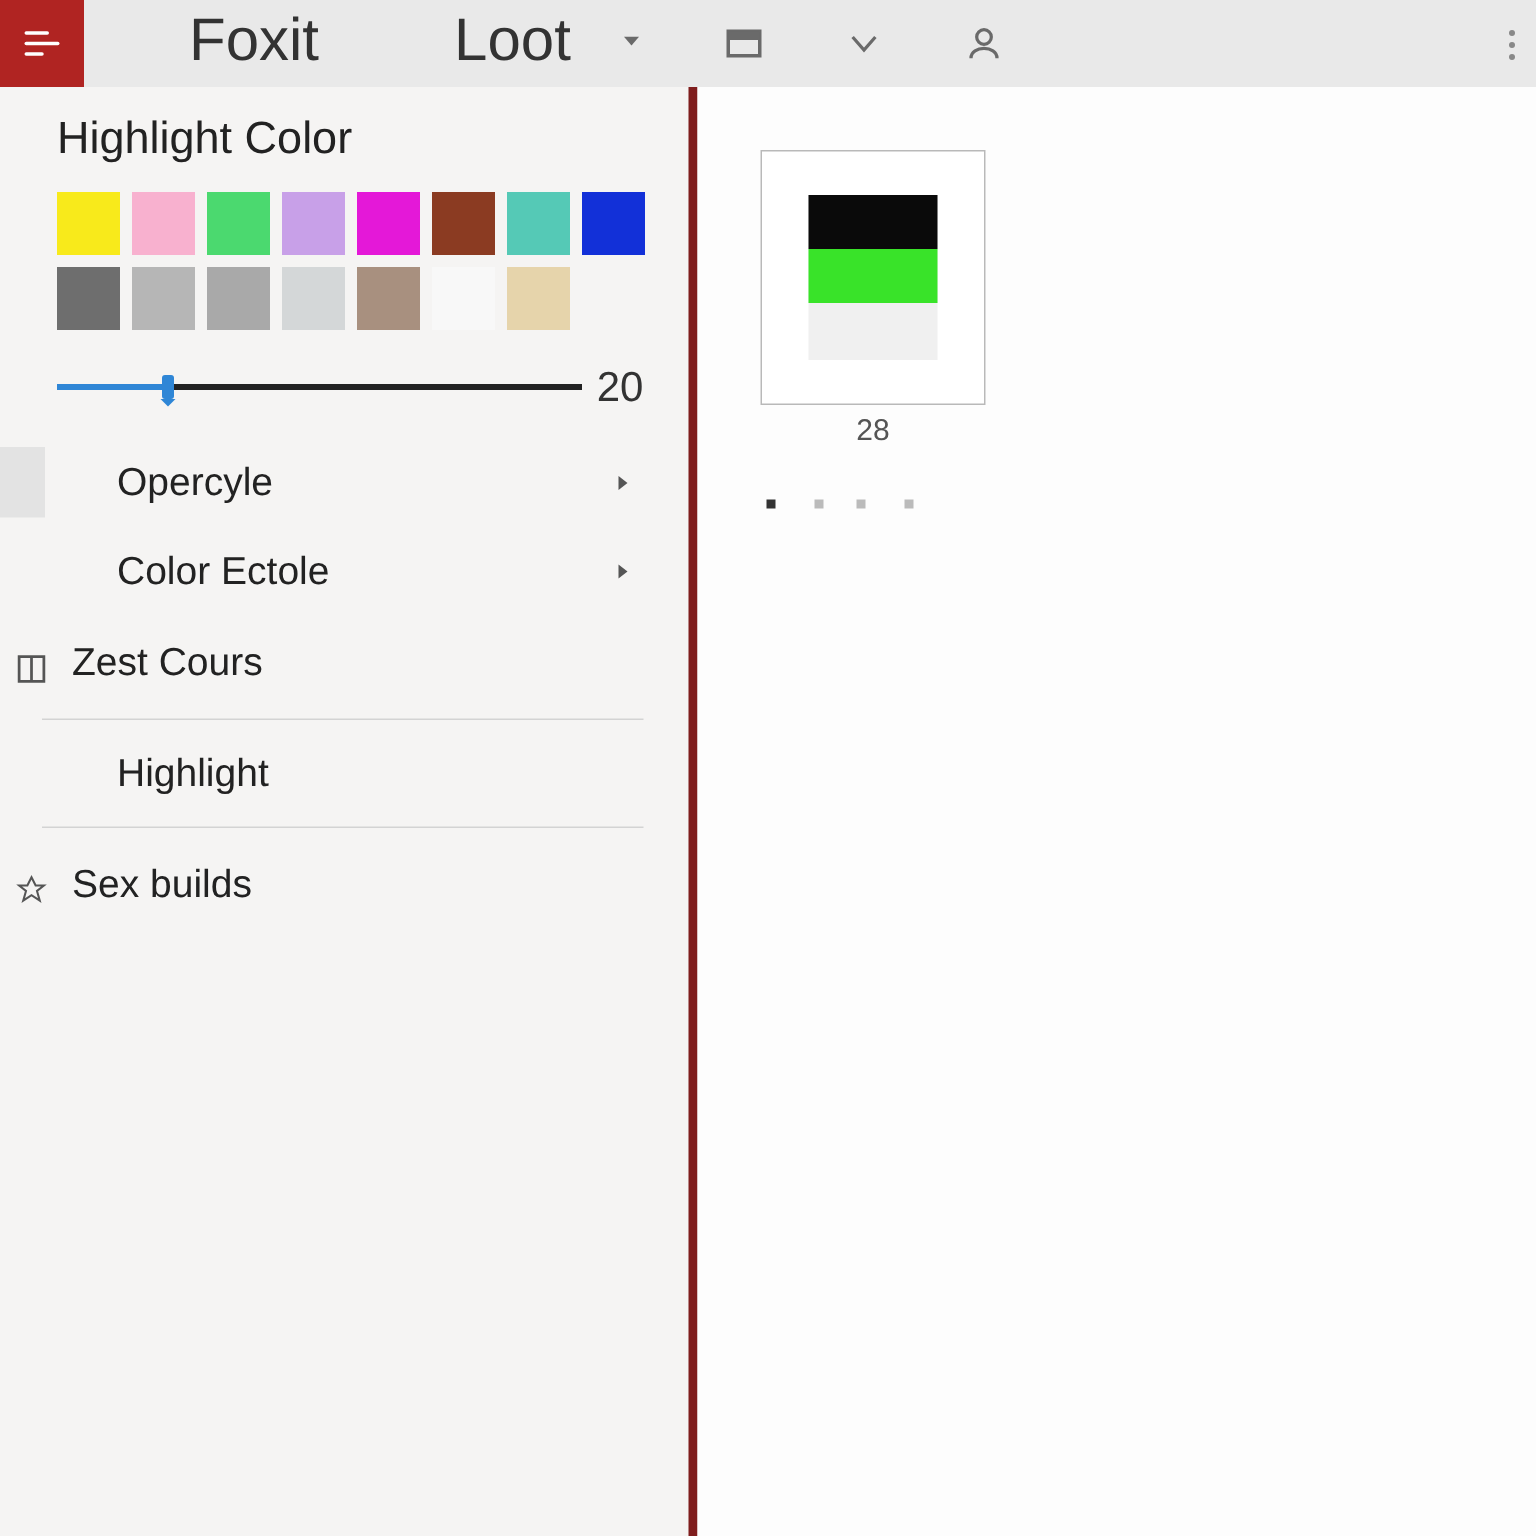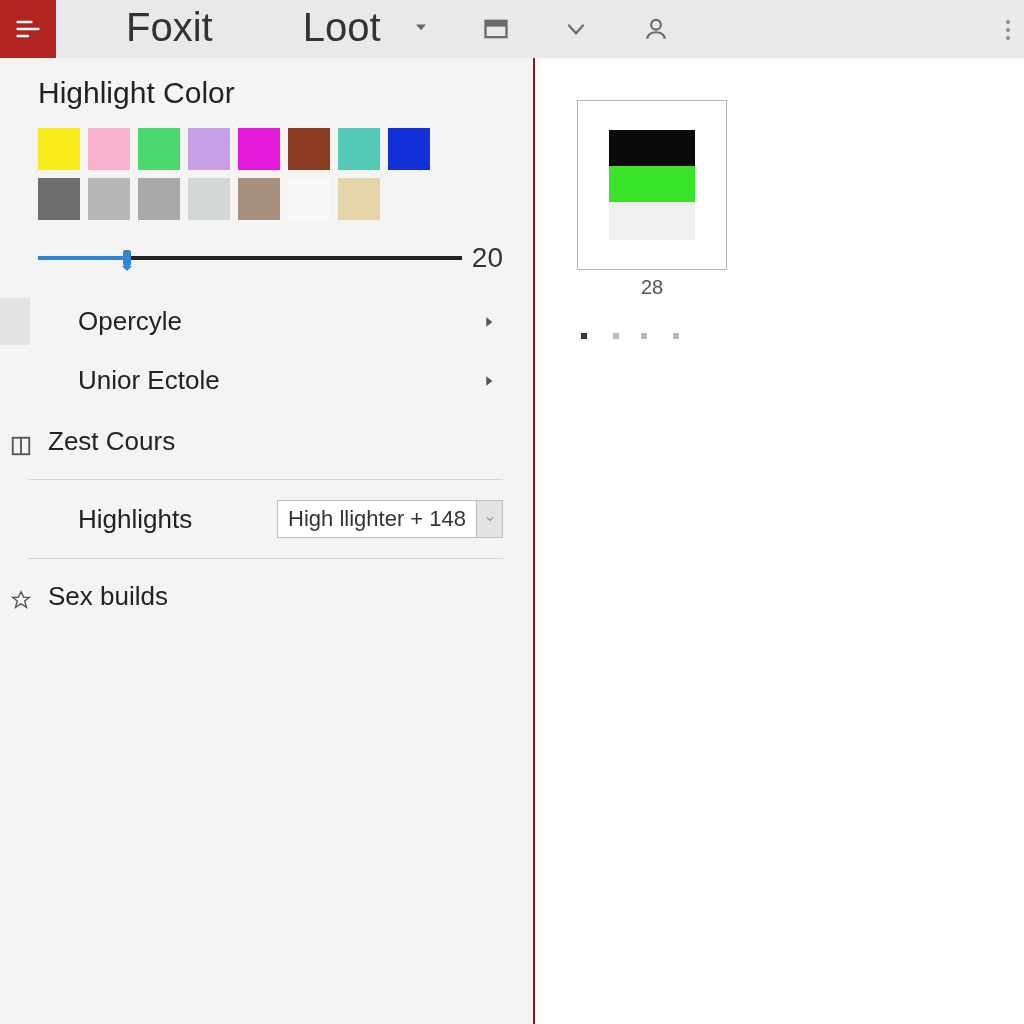--- a/index.html
+++ b/index.html
@@ -26,23 +26,23 @@
     height: 4px; background: #c03030;
   }
   .tb-icons { display: flex; gap: 50px; margin-left: 50px; align-items: center; }
   .tb-icons .ico { width: 30px; height: 30px; color: #6a6a6a; display:flex; align-items:center; justify-content:center; cursor:pointer;}
   .kebab { position: absolute; right: 10px; top: 12px; color: #888; cursor: pointer; padding:4px; }
   .kebab div { width: 4px; height: 4px; background: #888; border-radius: 50%; margin: 4px 0; }
 
   
   .main { display: flex; height: calc(1024px - 58px); }
   .side {
-    width: 535px;
+    width: 465px;
     background: #f5f4f3;
-    border-right: 2px solid #7f1d1d;
+    border-right: 6px solid #7f1d1d;
     padding: 18px 30px 0 38px;
     position: relative;
   }
   .content {
     flex: 1;
     background: #fdfdfd;
     padding: 42px;
     position: relative;
   }
 
@@ -201,21 +201,21 @@
     <div class="row selected">
       <span class="label">Opercyle</span>
       <span class="chev">
         <svg width="16" height="16" viewBox="0 0 24 24">
             <polygon points="8,5 17,12 8,19" fill="#555"></polygon>
           </svg>
       </span>
     </div>
 
     <div class="row">
-      <span class="label">Unior Ectole</span>
+      <span class="label">Color Ectole</span>
       <span class="chev">
         <svg width="16" height="16" viewBox="0 0 24 24">
             <polygon points="8,5 17,12 8,19" fill="#555"></polygon>
           </svg>
       </span>
     </div>
 
 
     <div class="icon-row">
       <span class="lead">
@@ -223,29 +223,21 @@
             <rect x="3" y="3" width="18" height="18" fill="none" stroke="#555" stroke-width="2"></rect>
             <line x1="12" y1="3" x2="12" y2="21" stroke="#555" stroke-width="2"></line>
           </svg>
       </span>
       <span>Zest Cours</span>
     </div>
 
     <hr class="sep">
 
     <div class="row">
-      <span class="label">Highlights</span>
-      <div class="select">
-        <span class="txt">High llighter + 148</span>
-        <span class="btn">
-          <svg width="12" height="12" viewBox="0 0 24 24">
-              <polyline points="6,9 12,15 18,9" fill="none" stroke="#555" stroke-width="2"></polyline>
-            </svg>
-        </span>
-      </div>
+      <span class="label">Highlight</span>
     </div>
 
 
     <hr class="sep">
 
     <div class="icon-row">
       <span class="lead">
         <svg width="22" height="22" viewBox="0 0 24 24">
             <polygon points="12,2 15,8 21,8 16,12 18,19 12,15 6,19 8,12 3,8 9,8" fill="none" stroke="#555" stroke-width="1.5"></polygon>
           </svg>

